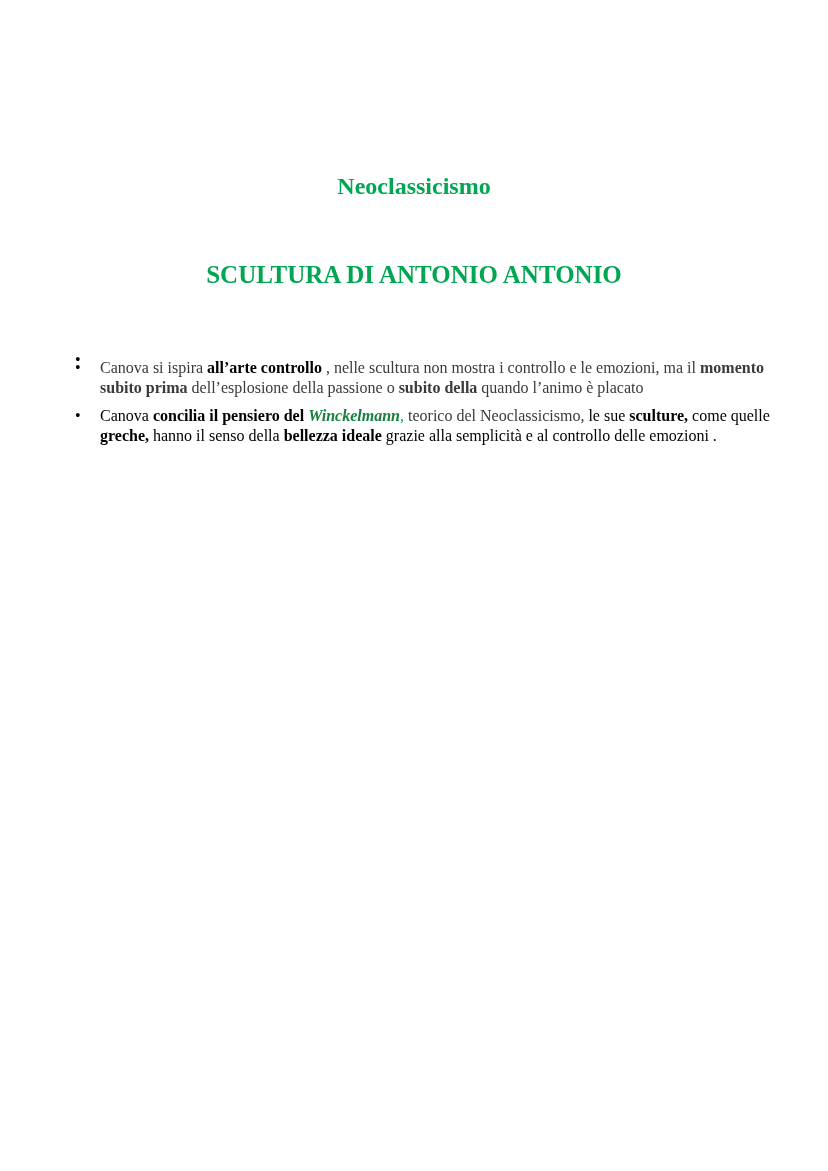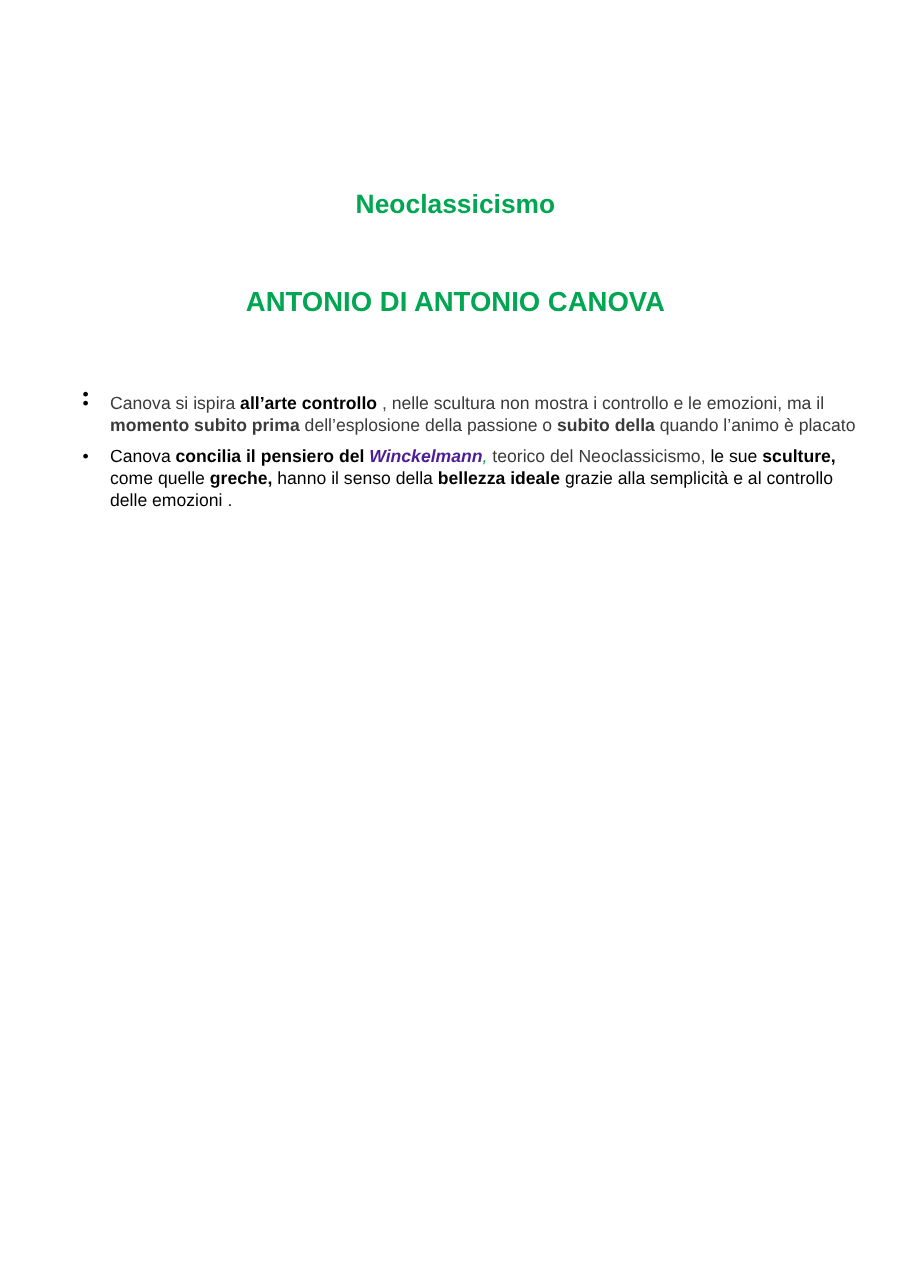--- a/index.html
+++ b/index.html
@@ -1,41 +1,41 @@
 <!DOCTYPE html>
 <html><head>
 <meta charset="utf-8">
 <style>
   html, body { margin: 0; padding: 0; background: #ffffff; }
   body {
     width: 828px; height: 1171px; position: relative; overflow: hidden;
     font-family: "Liberation Sans", "DejaVu Sans", sans-serif;
   }
-  .page { position: absolute; left: 0; top: 0; width: 796px; height: 1171px; background: #fff; }
+  .page { position: absolute; left: 0; top: 0; width: 796px; height: 1171px; background: #fff; font-family: Liberation Serif, serif; }
   .title {
     position: absolute; left: 0; width: 828px; text-align: center;
     color: #00a651; font-weight: bold; margin: 0;
   }
   .title-1 { top: 173px; font-size: 24px; }
   .title-2 { top: 261px; font-size: 25px; }
   .bullets { position: absolute; left: 0; top: 350px; width: 828px; margin: 0; padding: 0; list-style: none; }
   .bullet { position: relative; padding-left: 100px; padding-right: 50px; margin-bottom: 8px;
     font-size: 16px; line-height: 20px; color: #222; }
   .bullet .dot { position: absolute; left: 75px; top: 0; color: #000; }
   .gray { color: #3a3a3a; }
   .black { color: #000; }
   b { font-weight: bold; }
-  .green-it { color: #4c1d95; font-style: italic; font-weight: bold; }
+  .green-it { color: #15803d; font-style: italic; font-weight: bold; }
 </style>
 </head>
 <body>
 
 <div class="page">
   <h1 class="title title-1">Neoclassicismo</h1>
-  <h2 class="title title-2">ANTONIO DI ANTONIO CANOVA</h2>
+  <h2 class="title title-2">SCULTURA DI ANTONIO ANTONIO</h2>
 
   <ul class="bullets">
     <li class="bullet black">
       <span class="dot">•</span>
     </li>
     <li class="bullet gray">
       <span class="dot">•</span>
       <span>Canova si ispira </span><b class="black">all’arte controllo</b><span> , nelle scultura non mostra i controllo e le emozioni, ma il </span><b>momento subito prima</b><span> dell’esplosione della passione  o </span><b>subito della</b><span> quando l’animo è placato</span>
     </li>
     <li class="bullet black">

